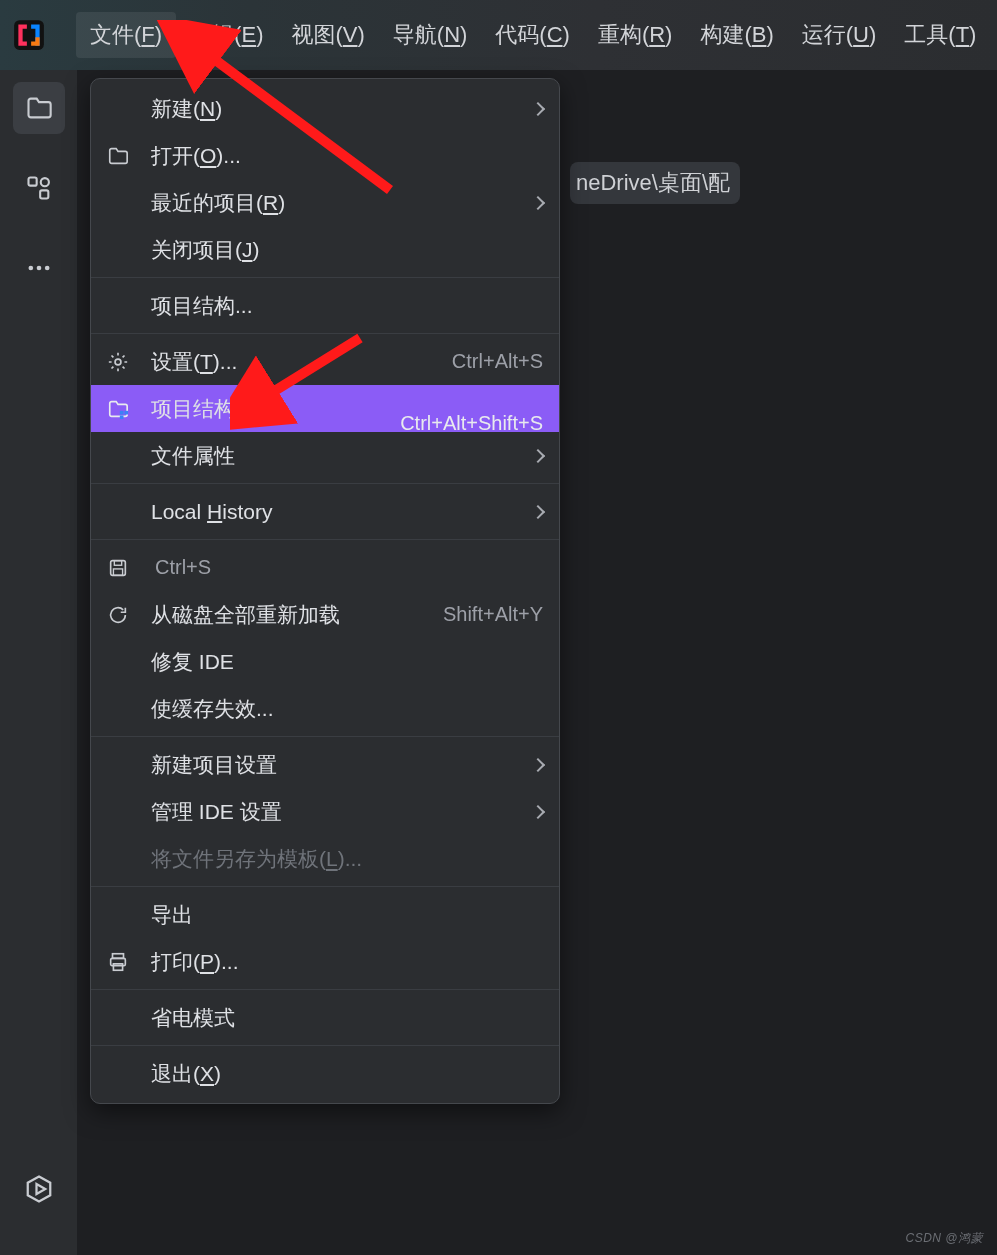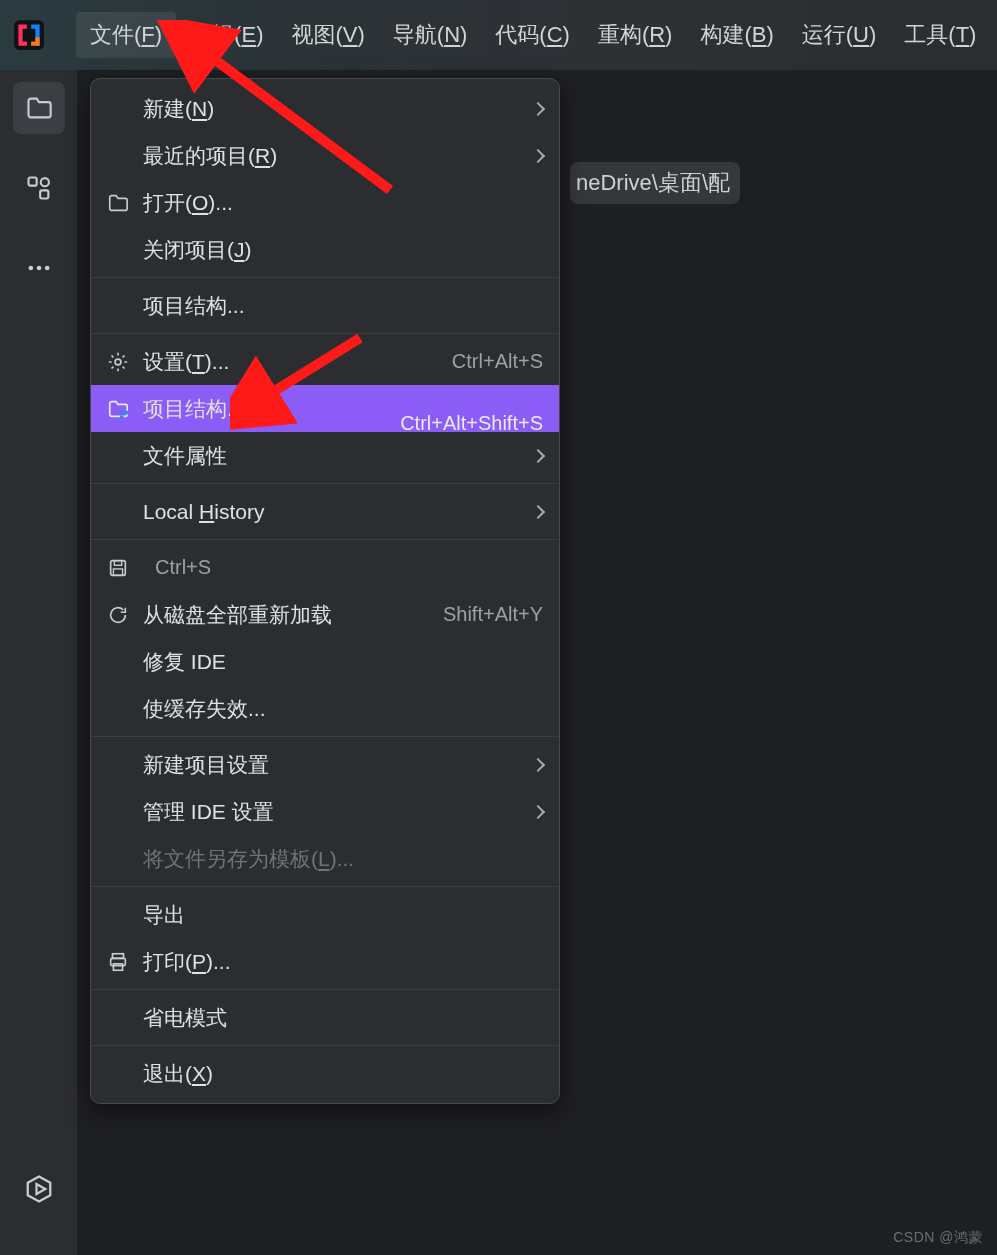--- a/index.html
+++ b/index.html
@@ -104,21 +104,21 @@
   .dd-item.disabled { color: #6f737a; }
   .dd-item.highlight { background: #8b5cf6; }
   .dd-icon {
     width: 26px; height: 26px;
     flex-shrink: 0;
     display: flex; align-items: center; justify-content: center;
     color: #c9ccd1;
   }
   .dd-item.highlight .dd-icon { color: #e8eaee; }
   .dd-spacer-icon { width: 26px; flex-shrink: 0; }
-  .dd-label { flex: 1; white-space: nowrap; }
+  .dd-label { flex: 1; white-space: nowrap; margin-left: 8px; }
   .dd-shortcut { color: #9da0a8; font-size: 20px; margin-left: 12px; text-align: right; }
   .dd-item.highlight .dd-shortcut { color: #e8eaee; margin-top: 30px; }
   .dd-sub {
     width: 10px; height: 10px;
     border-top: 2px solid #a8abb1;
     border-right: 2px solid #a8abb1;
     transform: rotate(45deg);
     margin-left: 10px;
     flex-shrink: 0;
   }
@@ -132,23 +132,24 @@
   .annotation {
     position: absolute;
     z-index: 200;
     pointer-events: none;
   }
 
   
   .watermark {
     position: absolute;
     right: 14px; bottom: 8px;
-    font-size: 14px;
+    font-size: 12px;
     color: #6b6e74;
     letter-spacing: 0.5px;
+    font-style: italic;
   }
 </style>
 </head>
 <body>
 
 <svg width="0" height="0" style="position:absolute">
   <defs>
     <g id="ic-folder">
         <path d="M3 6a2 2 0 0 1 2-2h5l2 3h8a2 2 0 0 1 2 2v9a2 2 0 0 1-2 2H5a2 2 0 0 1-2-2V6z" fill="none" stroke="currentColor" stroke-width="1.8"></path>
       </g>
@@ -238,31 +239,31 @@
   <div class="path-chip">neDrive\桌面\配</div>
 </div>
 
 <div class="dropdown" id="dropdown">
     <div class="dd-item">
       <span class="dd-spacer-icon"></span>
       <span class="dd-label">新建(<span class="mn">N</span>)</span>
       <span class="dd-sub"></span>
     </div>
     <div class="dd-item">
+      <span class="dd-icon">
+        <svg width="22" height="22" viewBox="0 0 24 24">
+          <use href="#ic-folder"></use>
+        </svg>
+      </span>
+      <span class="dd-label">打开(<span class="mn">O</span>)...</span>
+    </div>
+    <div class="dd-item">
       <span class="dd-spacer-icon"></span>
       <span class="dd-label">最近的项目(<span class="mn">R</span>)</span>
       <span class="dd-sub"></span>
-    </div>
-    <div class="dd-item">
-      <span class="dd-icon">
-        <svg width="22" height="22" viewBox="0 0 24 24">
-          <use href="#ic-folder"></use>
-        </svg>
-      </span>
-      <span class="dd-label">打开(<span class="mn">O</span>)...</span>
     </div>
     <div class="dd-item">
       <span class="dd-spacer-icon"></span>
       <span class="dd-label">关闭项目(<span class="mn">J</span>)</span>
     </div>
     <div class="dd-sep"></div>
     <div class="dd-item">
       <span class="dd-spacer-icon"></span>
       <span class="dd-label">项目结构...</span>
     </div>

